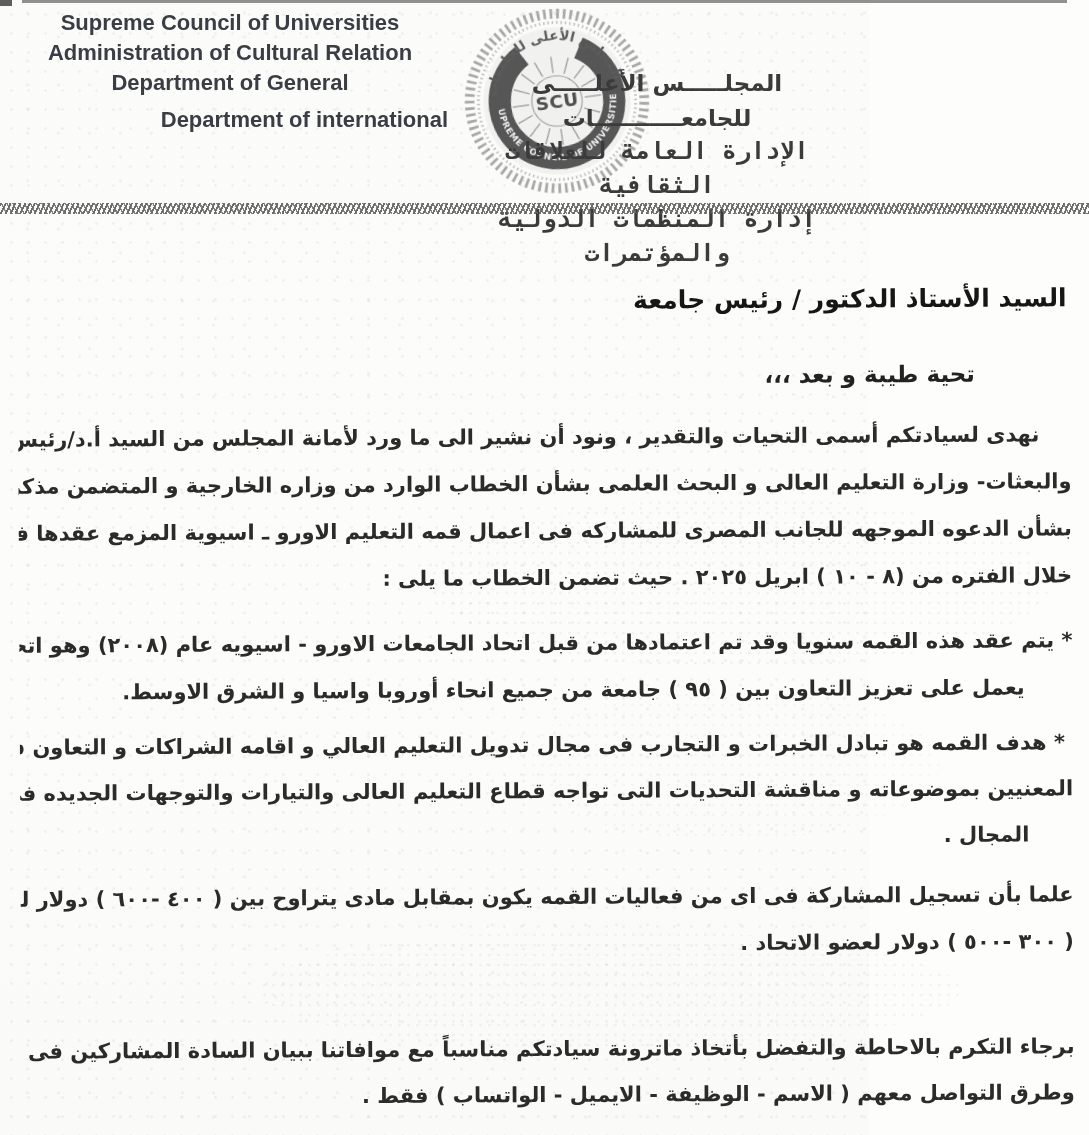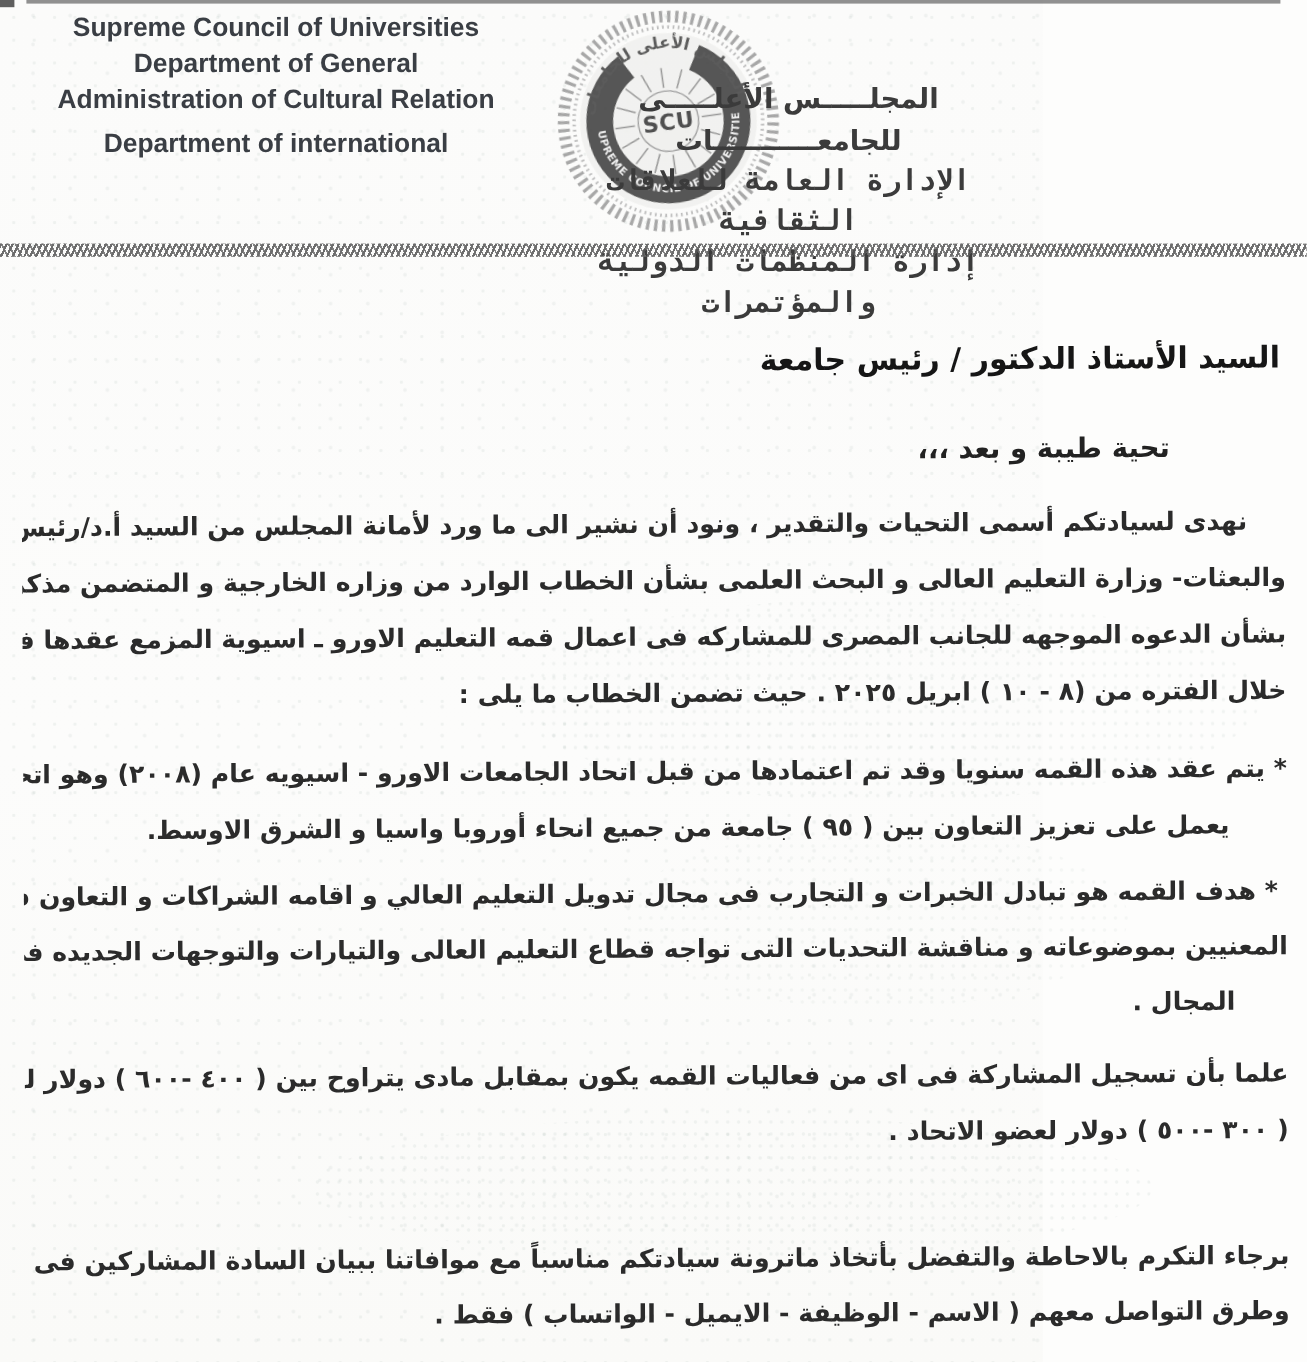--- a/index.html
+++ b/index.html
@@ -35,21 +35,21 @@
   .top-edge{position:absolute;top:0;left:22px;width:1045px;height:3px;background:#4a4a4a;opacity:.6;}
   .corner-mark{position:absolute;top:0;left:0;width:12px;height:6px;background:#2a2a2a;opacity:.75;}
 
   
   .en-block{
     position:absolute;left:12px;top:8px;width:436px;
     text-align:center;color:#3a3e44;
     font-family:"Liberation Sans","DejaVu Sans",sans-serif;
     font-weight:600;font-size:22px;line-height:30px;
   }
-  .en-block .grp2{margin-top:7px;}
+  .en-block .grp2{margin-top:7px;text-align:right;}
   .ar-block{
     position:absolute;right:12px;top:22px;width:400px;
     direction:rtl;text-align:center;color:#3b3b3b;
     font-weight:600;
     margin-top:44px;
   }
   .ar-block .big{font-size:23px;line-height:35px;}
   .ar-block .small{font-size:24px;line-height:34px;font-family:Liberation Mono, monospace;}
 
   .seal{position:absolute;left:460px;top:4px;width:194px;height:194px;transform:rotate(-8deg);opacity:.9;filter:blur(.3px);}
@@ -97,22 +97,22 @@
 <div class="page">
 
   <div class="top-edge"></div>
   <div class="corner-mark"></div>
   <div class="blotch b1"></div>
   <div class="blotch b2"></div>
   <div class="blotch b3"></div>
 
   <header class="en-block">
     <div>Supreme Council of Universities</div>
+    <div>Administration of Cultural Relation</div>
     <div>Department of General</div>
-    <div>Administration of Cultural Relation</div>
     <div class="grp2">Department of international</div>
   </header>
 
   <div class="seal">
     <svg viewBox="0 0 200 200">
       <circle cx="100" cy="100" r="90" fill="none" stroke="#9f9f9f" stroke-width="10" stroke-dasharray="2.8 4"></circle>
       <circle cx="100" cy="100" r="81" fill="none" stroke="#b7b7b7" stroke-width="3" stroke-dasharray="1.5 3"></circle>
       <circle cx="100" cy="100" r="76" fill="#f1f1ef"></circle>
       <path d="M 129.5 48.9 A 59 59 0 1 1 70.5 48.9" fill="none" stroke="#454545" stroke-width="23"></path>
       <g stroke="#8f8f8f" stroke-width="1.3">

